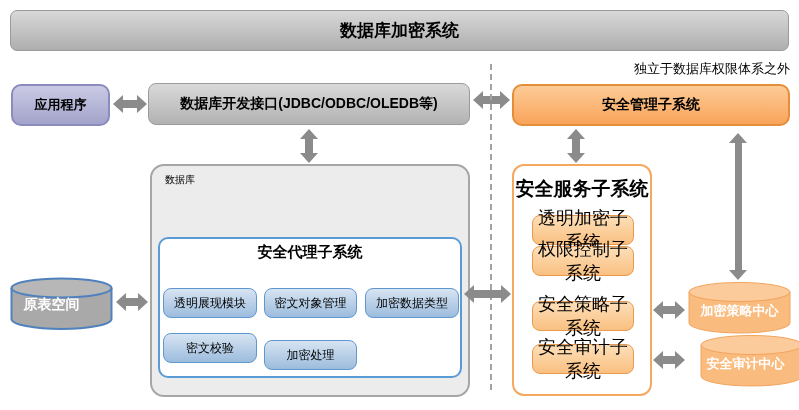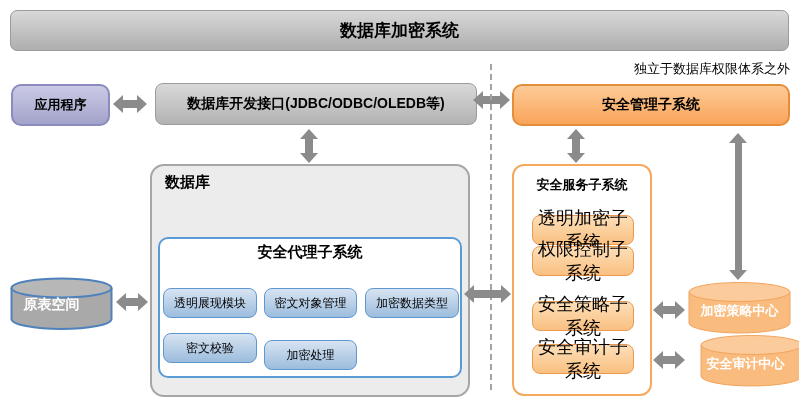--- a/index.html
+++ b/index.html
@@ -27,21 +27,20 @@
     background:linear-gradient(#cacae5,#a3a3cb);
     border:2px solid #8b8bbd; border-radius:10px;
     font-size:13px;
   }
   
   .iface {
     left:148px; top:83px; width:322px; height:42px;
     background:linear-gradient(#d9d9d9,#b2b2b2);
     border:1.5px solid #9b9b9b; border-radius:8px;
     font-size:14px;
-    margin-left:7px;
   }
   
   .mgmt {
     left:512px; top:84px; width:278px; height:42px;
     background:linear-gradient(#fdcb97,#f9a45a);
     border:2px solid #e58e3a; border-radius:10px;
     font-size:14px;
   }
   .mgmt-note {
     left:512px; top:60px; width:278px; height:18px;
@@ -50,21 +49,21 @@
   
   .sep {
     left:490px; top:64px; height:326px; width:0;
     border-left:2px dashed #a3a3a3;
   }
   
   .dbbox {
     left:150px; top:164px; width:320px; height:233px;
     background:#ececec; border:2px solid #a6a6a6; border-radius:14px;
   }
-  .db-label { left:165px; top:173px; font-size:15px; font-weight:bold; }
+  .db-label { left:165px; top:173px; font-size:10px; font-weight:normal; }
   .agent {
     left:158px; top:237px; width:304px; height:141px;
     background:#ffffff; border:2px solid #5b9bd5; border-radius:10px;
   }
   .agent-title {
     left:158px; top:243px; width:304px; text-align:center;
     font-size:15px; font-weight:bold;
   }
   .module {
     height:30px; border-radius:8px;
@@ -72,21 +71,21 @@
     border:1.5px solid #5f97d0;
     font-size:12px; font-weight:normal;
   }
   
   .svc {
     left:512px; top:164px; width:140px; height:232px;
     background:#ffffff; border:2px solid #f5a95f; border-radius:12px;
   }
   .svc-title {
     left:512px; top:176px; width:140px; text-align:center;
-    font-size:13px; font-weight:bold;
+    font-size:19px; font-weight:bold;
   }
   .subsys {
     left:532px; width:102px; height:30px; border-radius:8px;
     background:linear-gradient(#fddfb9,#f9c081);
     border:1.5px solid #eb9a4d;
     font-size:18px; font-weight:normal;
   }
   
   .cyl { position:absolute; }
   .cyl .lbl {

